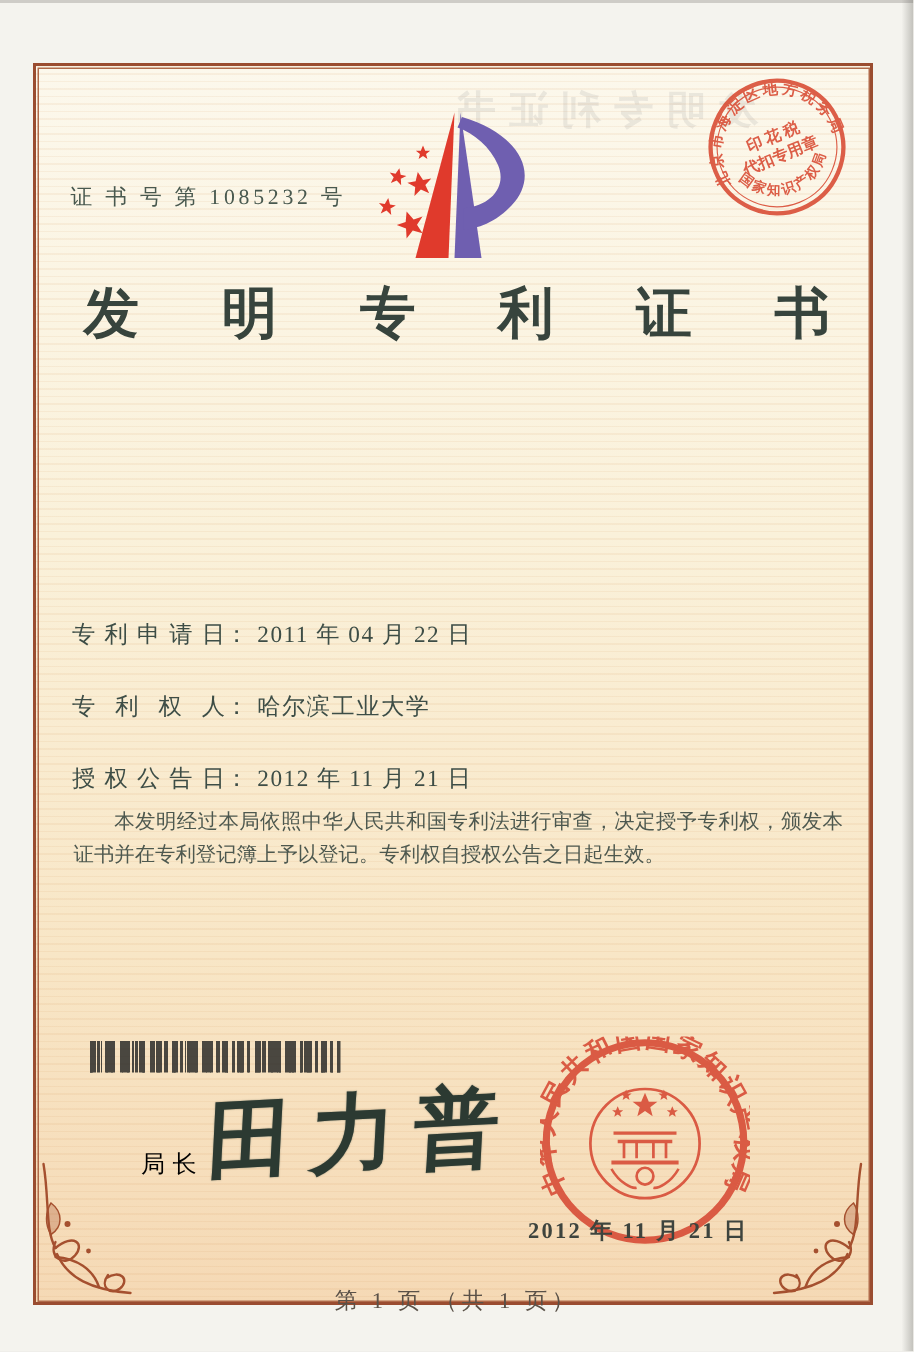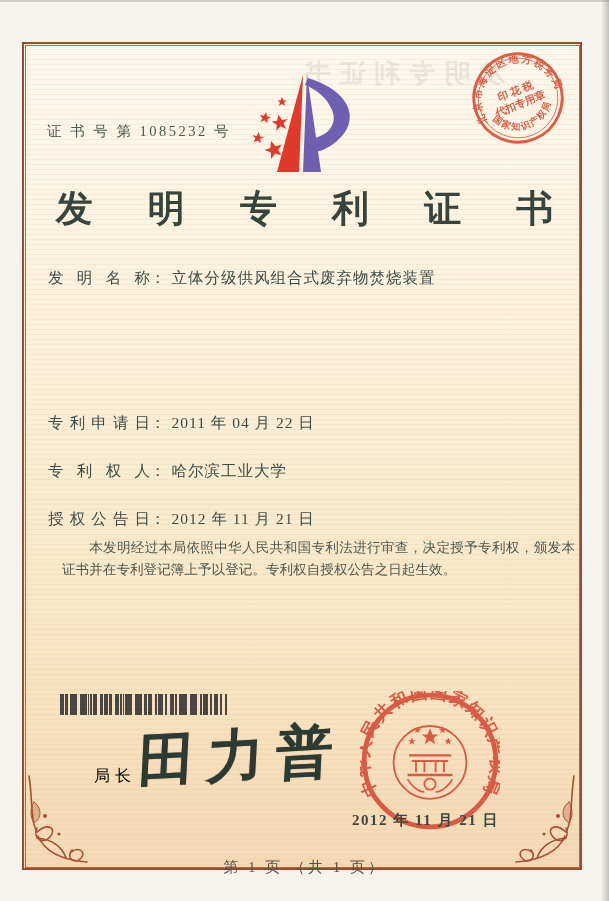--- a/index.html
+++ b/index.html
@@ -18,21 +18,21 @@
   .cert-no{position:absolute;left:47px;top:87px;font-size:14.5px;color:#49594f;letter-spacing:2.5px;margin-top:35px;}
   .ghost{position:absolute;left:295px;top:56px;font-size:26px;font-weight:bold;
     color:rgba(115,118,124,.13);letter-spacing:9px;transform:scaleX(-1);}
   .title{position:absolute;left:0;right:0;top:184px;text-align:center;font-size:37px;
     font-weight:700;color:#37443d;letter-spacing:.62em;text-indent:.62em;}
   .field{position:absolute;left:48px;font-size:15.5px;color:#3d4d46;white-space:nowrap;}
   .flabel{display:inline-block;width:102px;text-align:justify;text-align-last:justify;}
   .fcolon{display:inline-block;margin-right:6px;}
   .fvalue{letter-spacing:1px;}
   .bodytext{position:absolute;left:49px;top:537px;width:513px;font-size:13.6px;
-    line-height:21.8px;color:#4d584f;text-align:justify;margin-left:13px;}
+    line-height:21.8px;color:#4d584f;text-align:justify;}
   .bodytext p{margin:0;text-indent:2em;}
   .barcode{position:absolute;left:60px;top:694px;width:167px;height:21px;
     background:
       repeating-linear-gradient(90deg,#2c2c2a 0 2px,rgba(0,0,0,0) 2px 5px),
       repeating-linear-gradient(90deg,#2c2c2a 0 4px,rgba(0,0,0,0) 4px 11px),
       repeating-linear-gradient(90deg,#2c2c2a 0 1px,rgba(0,0,0,0) 1px 7px);
     opacity:.85;}
   .chief{position:absolute;left:94px;top:766px;font-size:16px;color:#000000;letter-spacing:5px;}
   .signature{position:absolute;left:138px;top:718px;font-size:57px;color:#2c3a32;
     letter-spacing:12px;transform:rotate(-3deg) skewX(-6deg);font-weight:700;
@@ -90,23 +90,20 @@
       <text font-size="9.5" letter-spacing="1.5" fill="#d84a32" font-weight="bold">
         <textPath href="#taxArcBot">国家知识产权局</textPath>
       </text>
       <text x="50" y="46" text-anchor="middle" font-size="11" fill="#d84a32" font-weight="bold">印 花 税</text>
       <text x="50" y="60" text-anchor="middle" font-size="11" fill="#d84a32" font-weight="bold">代扣专用章</text>
     </svg>
   </div>
 
   <div class="title">发 明 专 利 证 书</div>
 
-  <div class="field" style="top:268px">
-    <span class="flabel">发明名称</span><span class="fcolon">：</span><span class="fvalue">立体分级供风组合式废弃物焚烧装置</span>
-  </div>
   <div class="field" style="top:413px">
     <span class="flabel">专利申请日</span><span class="fcolon">：</span><span class="fvalue">2011 年 04 月 22 日</span>
   </div>
   <div class="field" style="top:461px">
     <span class="flabel">专利权人</span><span class="fcolon">：</span><span class="fvalue">哈尔滨工业大学</span>
   </div>
   <div class="field" style="top:509px">
     <span class="flabel">授权公告日</span><span class="fcolon">：</span><span class="fvalue">2012 年 11 月 21 日</span>
   </div>
 

